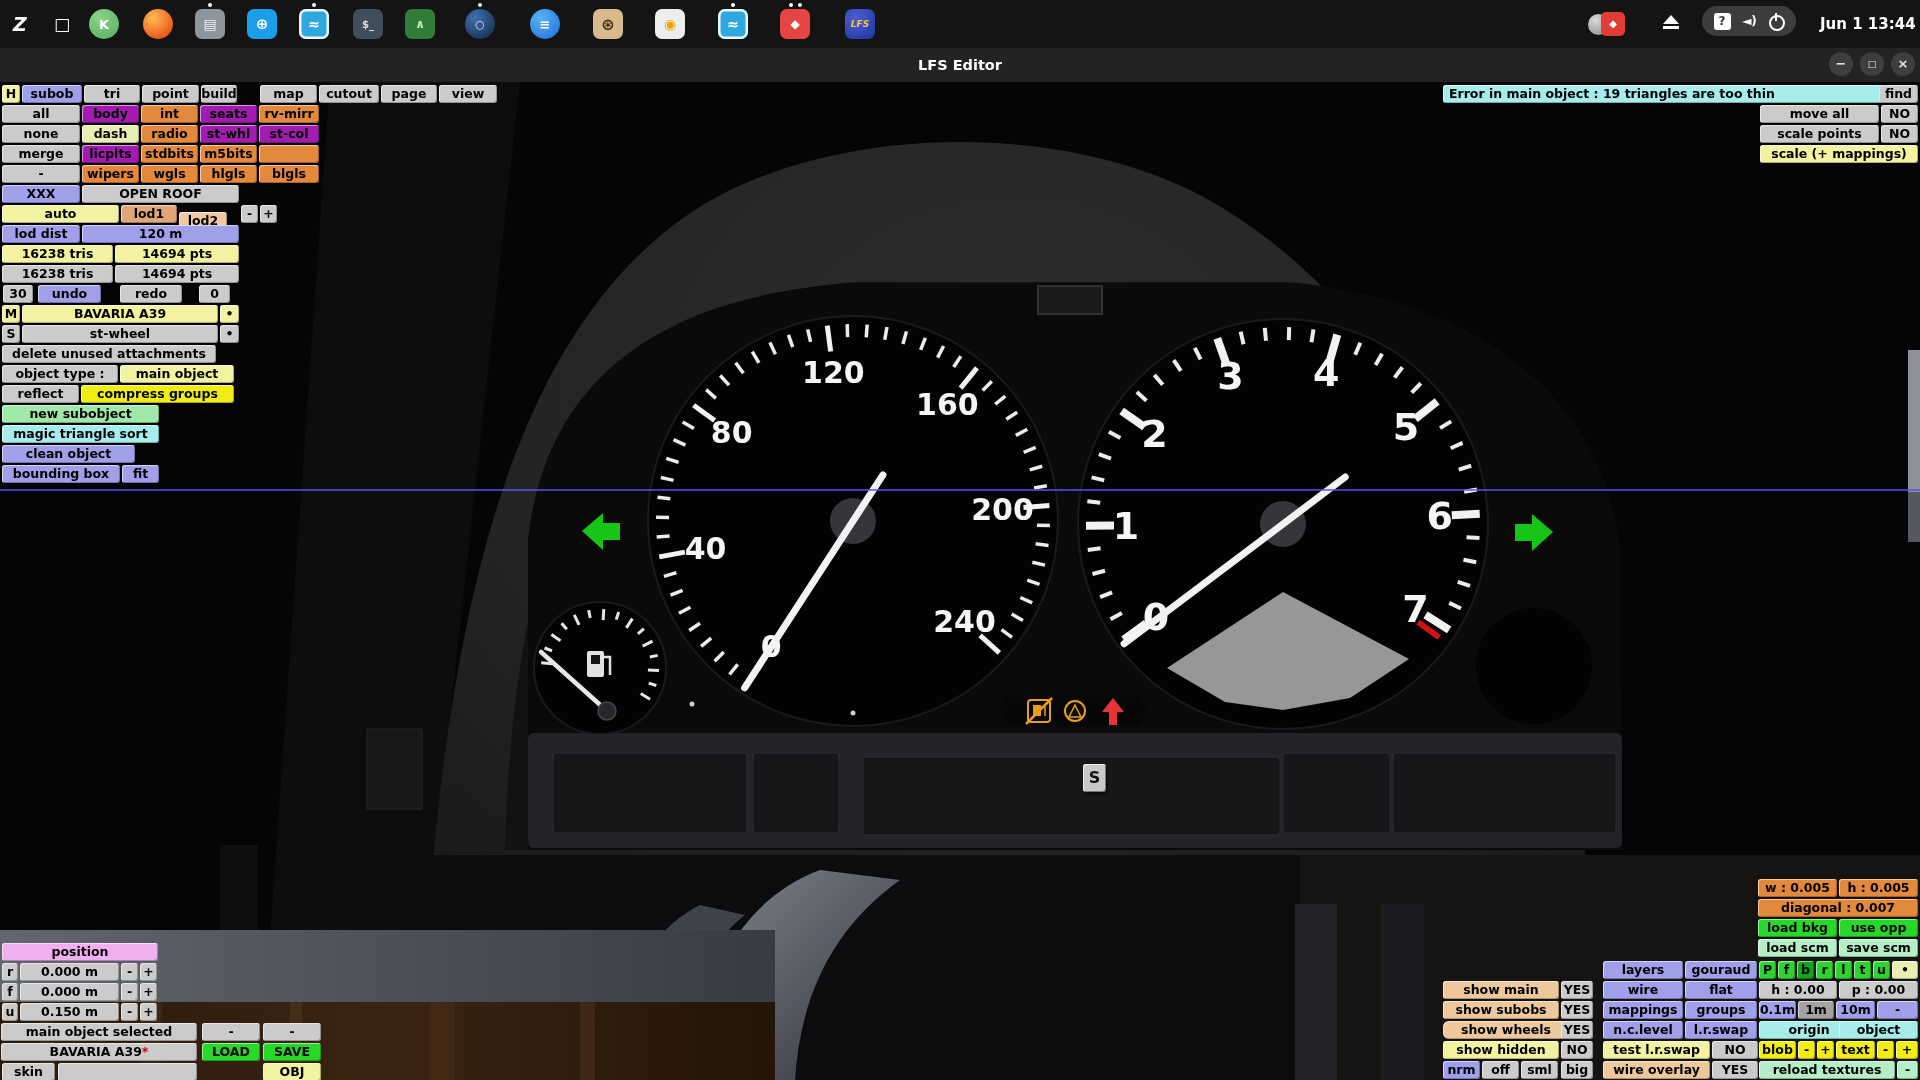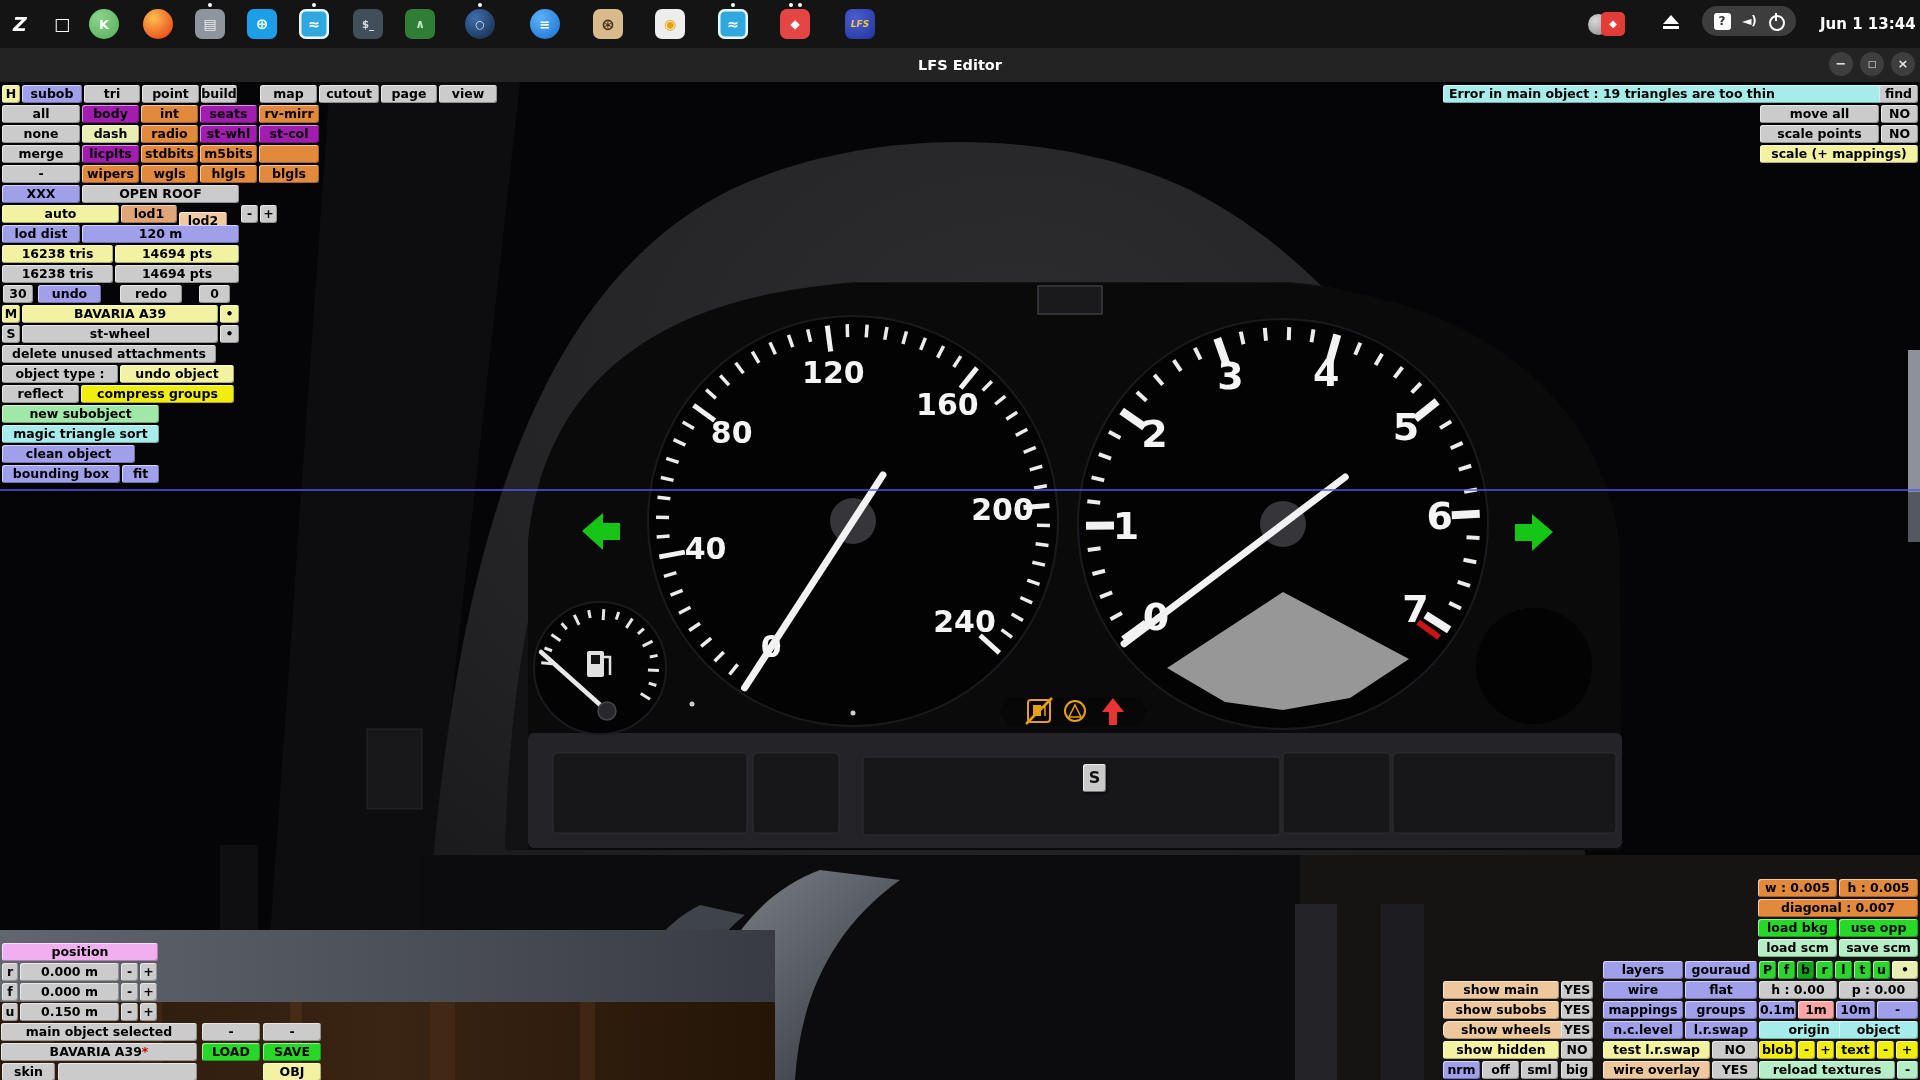--- a/index.html
+++ b/index.html
@@ -35,21 +35,21 @@
   #scene{position:absolute;top:0;left:0;z-index:1}
   #ui{position:absolute;top:0;left:0;width:1920px;height:1080px;z-index:20;pointer-events:none}
   #ui .btn{pointer-events:auto}
   .btn{position:absolute;height:18px;line-height:18px;text-align:center;font-size:12.5px;
        font-weight:bold;color:#000;border-radius:3px;white-space:nowrap;overflow:hidden;
        box-shadow:inset 1px 1px 0 rgba(255,255,255,.55), inset -1px -1px 0 rgba(0,0,0,.28)}
   .a-l{text-align:left;padding-left:6px}
   .sfx{color:#d00000}
   .c-g{background:#cbcbcb}.c-dg{background:#a21caf}.c-or{background:#e2893c}
   .c-y{background:#f2f2a0}.c-py{background:#e9efb2}.c-by{background:#f0ee10}
-  .c-bl{background:#a0a0ea}.c-dbl{background:#fca5a5}.c-cy{background:#a5ecea}
+  .c-bl{background:#a0a0ea}.c-dbl{background:#a3a3a3}.c-cy{background:#a5ecea}
   .c-pk{background:#f2aff0}.c-mi{background:#9fe8a8}.c-lg{background:#b5eec6}
   .c-vg{background:#2ed42e}.c-vgs{background:#12a51c}.c-vg2{background:#28d828}
   .c-tn{background:#eec89d}.c-l1{background:#e0a678}.c-l2{background:#f0c9a2}
   #s-key{position:absolute;left:1083px;top:764px;width:23px;height:28px;background:#c9c9c9;
        border-radius:3px;z-index:15;text-align:center;line-height:28px;font-size:16px;font-weight:bold;
        color:#111;box-shadow:inset 1px 1px 0 rgba(255,255,255,.7), inset -1px -1px 0 rgba(0,0,0,.4),1px 2px 3px rgba(0,0,0,.6)}
 </style>
 </head>
 <body>
 
@@ -298,21 +298,21 @@
     <div class="btn c-g" style="left: 120px; top: 285px; width: 62px;">redo</div>
     <div class="btn c-g" style="left: 199px; top: 285px; width: 31px;">0</div>
     <div class="btn c-y" style="left: 2px; top: 305px; width: 18px;">M</div>
     <div class="btn c-y" style="left: 22px; top: 305px; width: 196px;">BAVARIA A39</div>
     <div class="btn c-y" style="left: 220px; top: 305px; width: 19px;">•</div>
     <div class="btn c-g" style="left: 2px; top: 325px; width: 18px;">S</div>
     <div class="btn c-g" style="left: 22px; top: 325px; width: 196px;">st-wheel</div>
     <div class="btn c-g" style="left: 220px; top: 325px; width: 19px;">•</div>
     <div class="btn c-g" style="left: 2px; top: 345px; width: 214px;">delete unused attachments</div>
     <div class="btn c-g" style="left: 2px; top: 365px; width: 116px;">object type :</div>
-    <div class="btn c-y" style="left: 120px; top: 365px; width: 114px;">undo object</div>
+    <div class="btn c-y" style="left: 120px; top: 365px; width: 114px;">main object</div>
     <div class="btn c-g" style="left: 2px; top: 385px; width: 77px;">reflect</div>
     <div class="btn c-by" style="left: 81px; top: 385px; width: 153px;">compress groups</div>
     <div class="btn c-mi" style="left: 2px; top: 405px; width: 157px;">new subobject</div>
     <div class="btn c-cy" style="left: 2px; top: 425px; width: 157px;">magic triangle sort</div>
     <div class="btn c-bl" style="left: 2px; top: 445px; width: 133px;">clean object</div>
     <div class="btn c-bl" style="left: 2px; top: 465px; width: 118px;">bounding box</div>
     <div class="btn c-bl" style="left: 122px; top: 465px; width: 37px;">fit</div>
     <div class="btn c-cy a-l" style="left: 1443px; top: 85px; width: 434px;">Error in main object : 19 triangles are too thin</div>
     <div class="btn c-g" style="left: 1879px; top: 85px; width: 39px;">find</div>
     <div class="btn c-g" style="left: 1760px; top: 105px; width: 119px;">move all</div>

